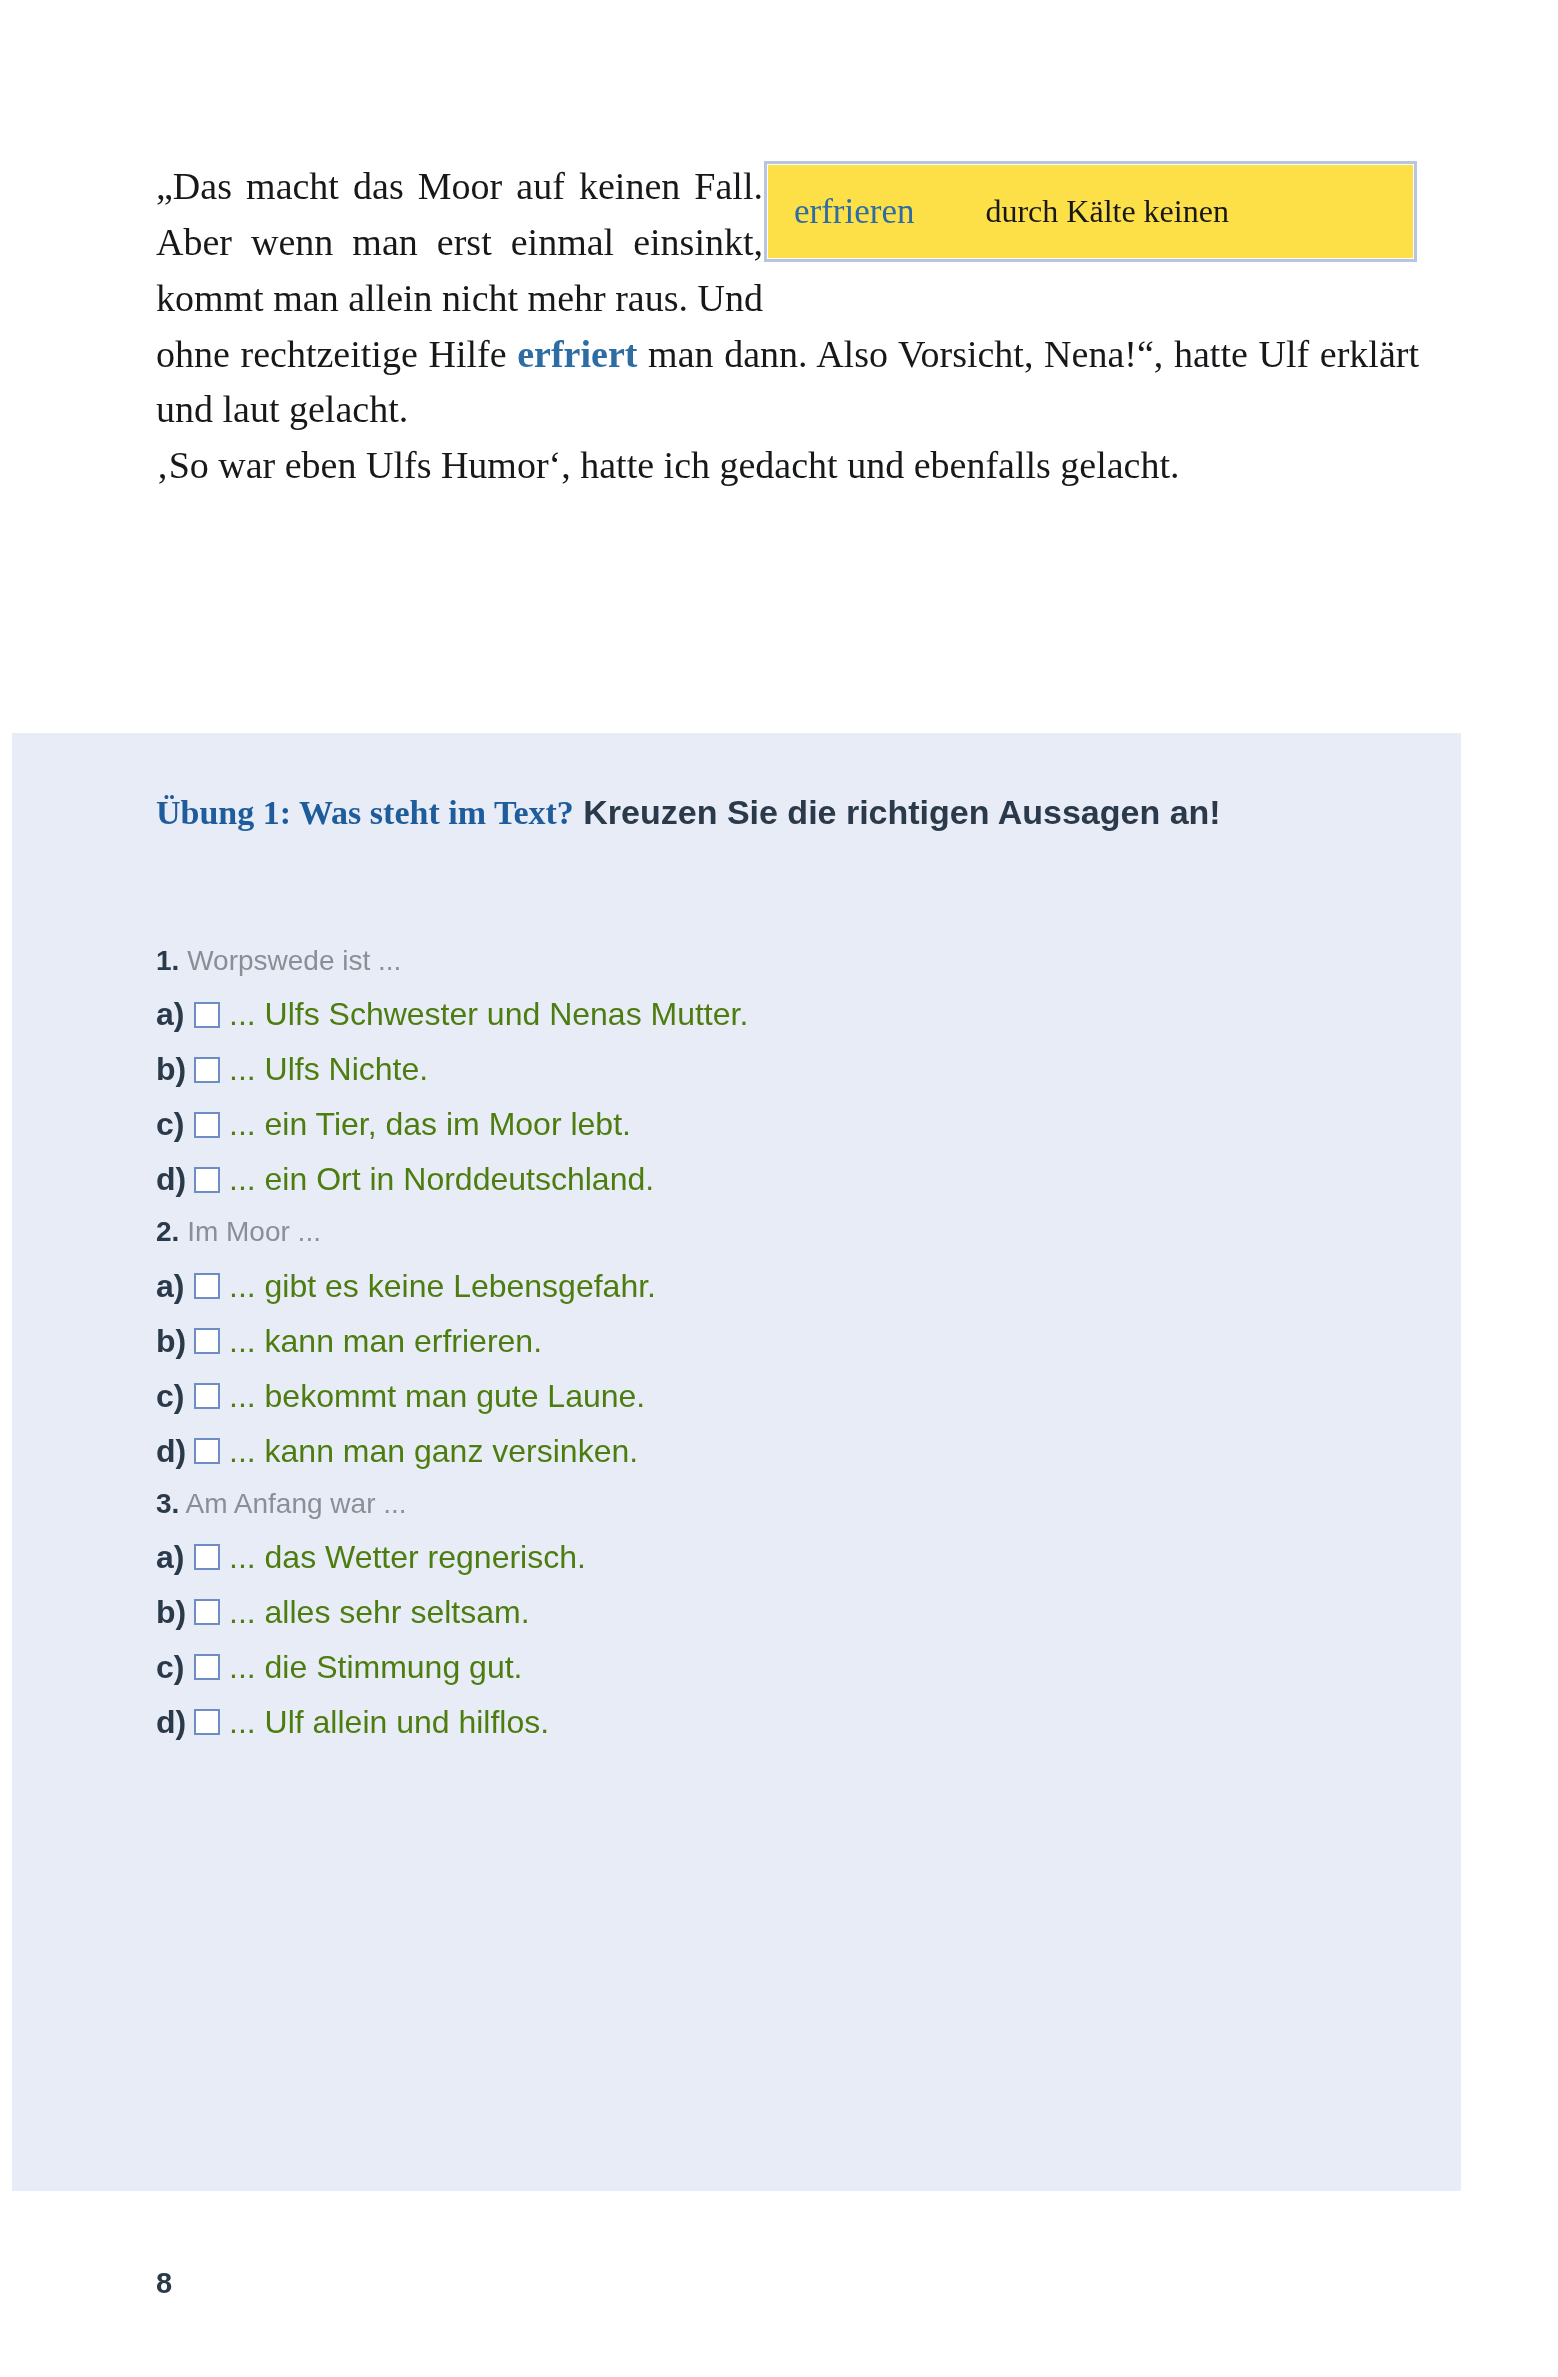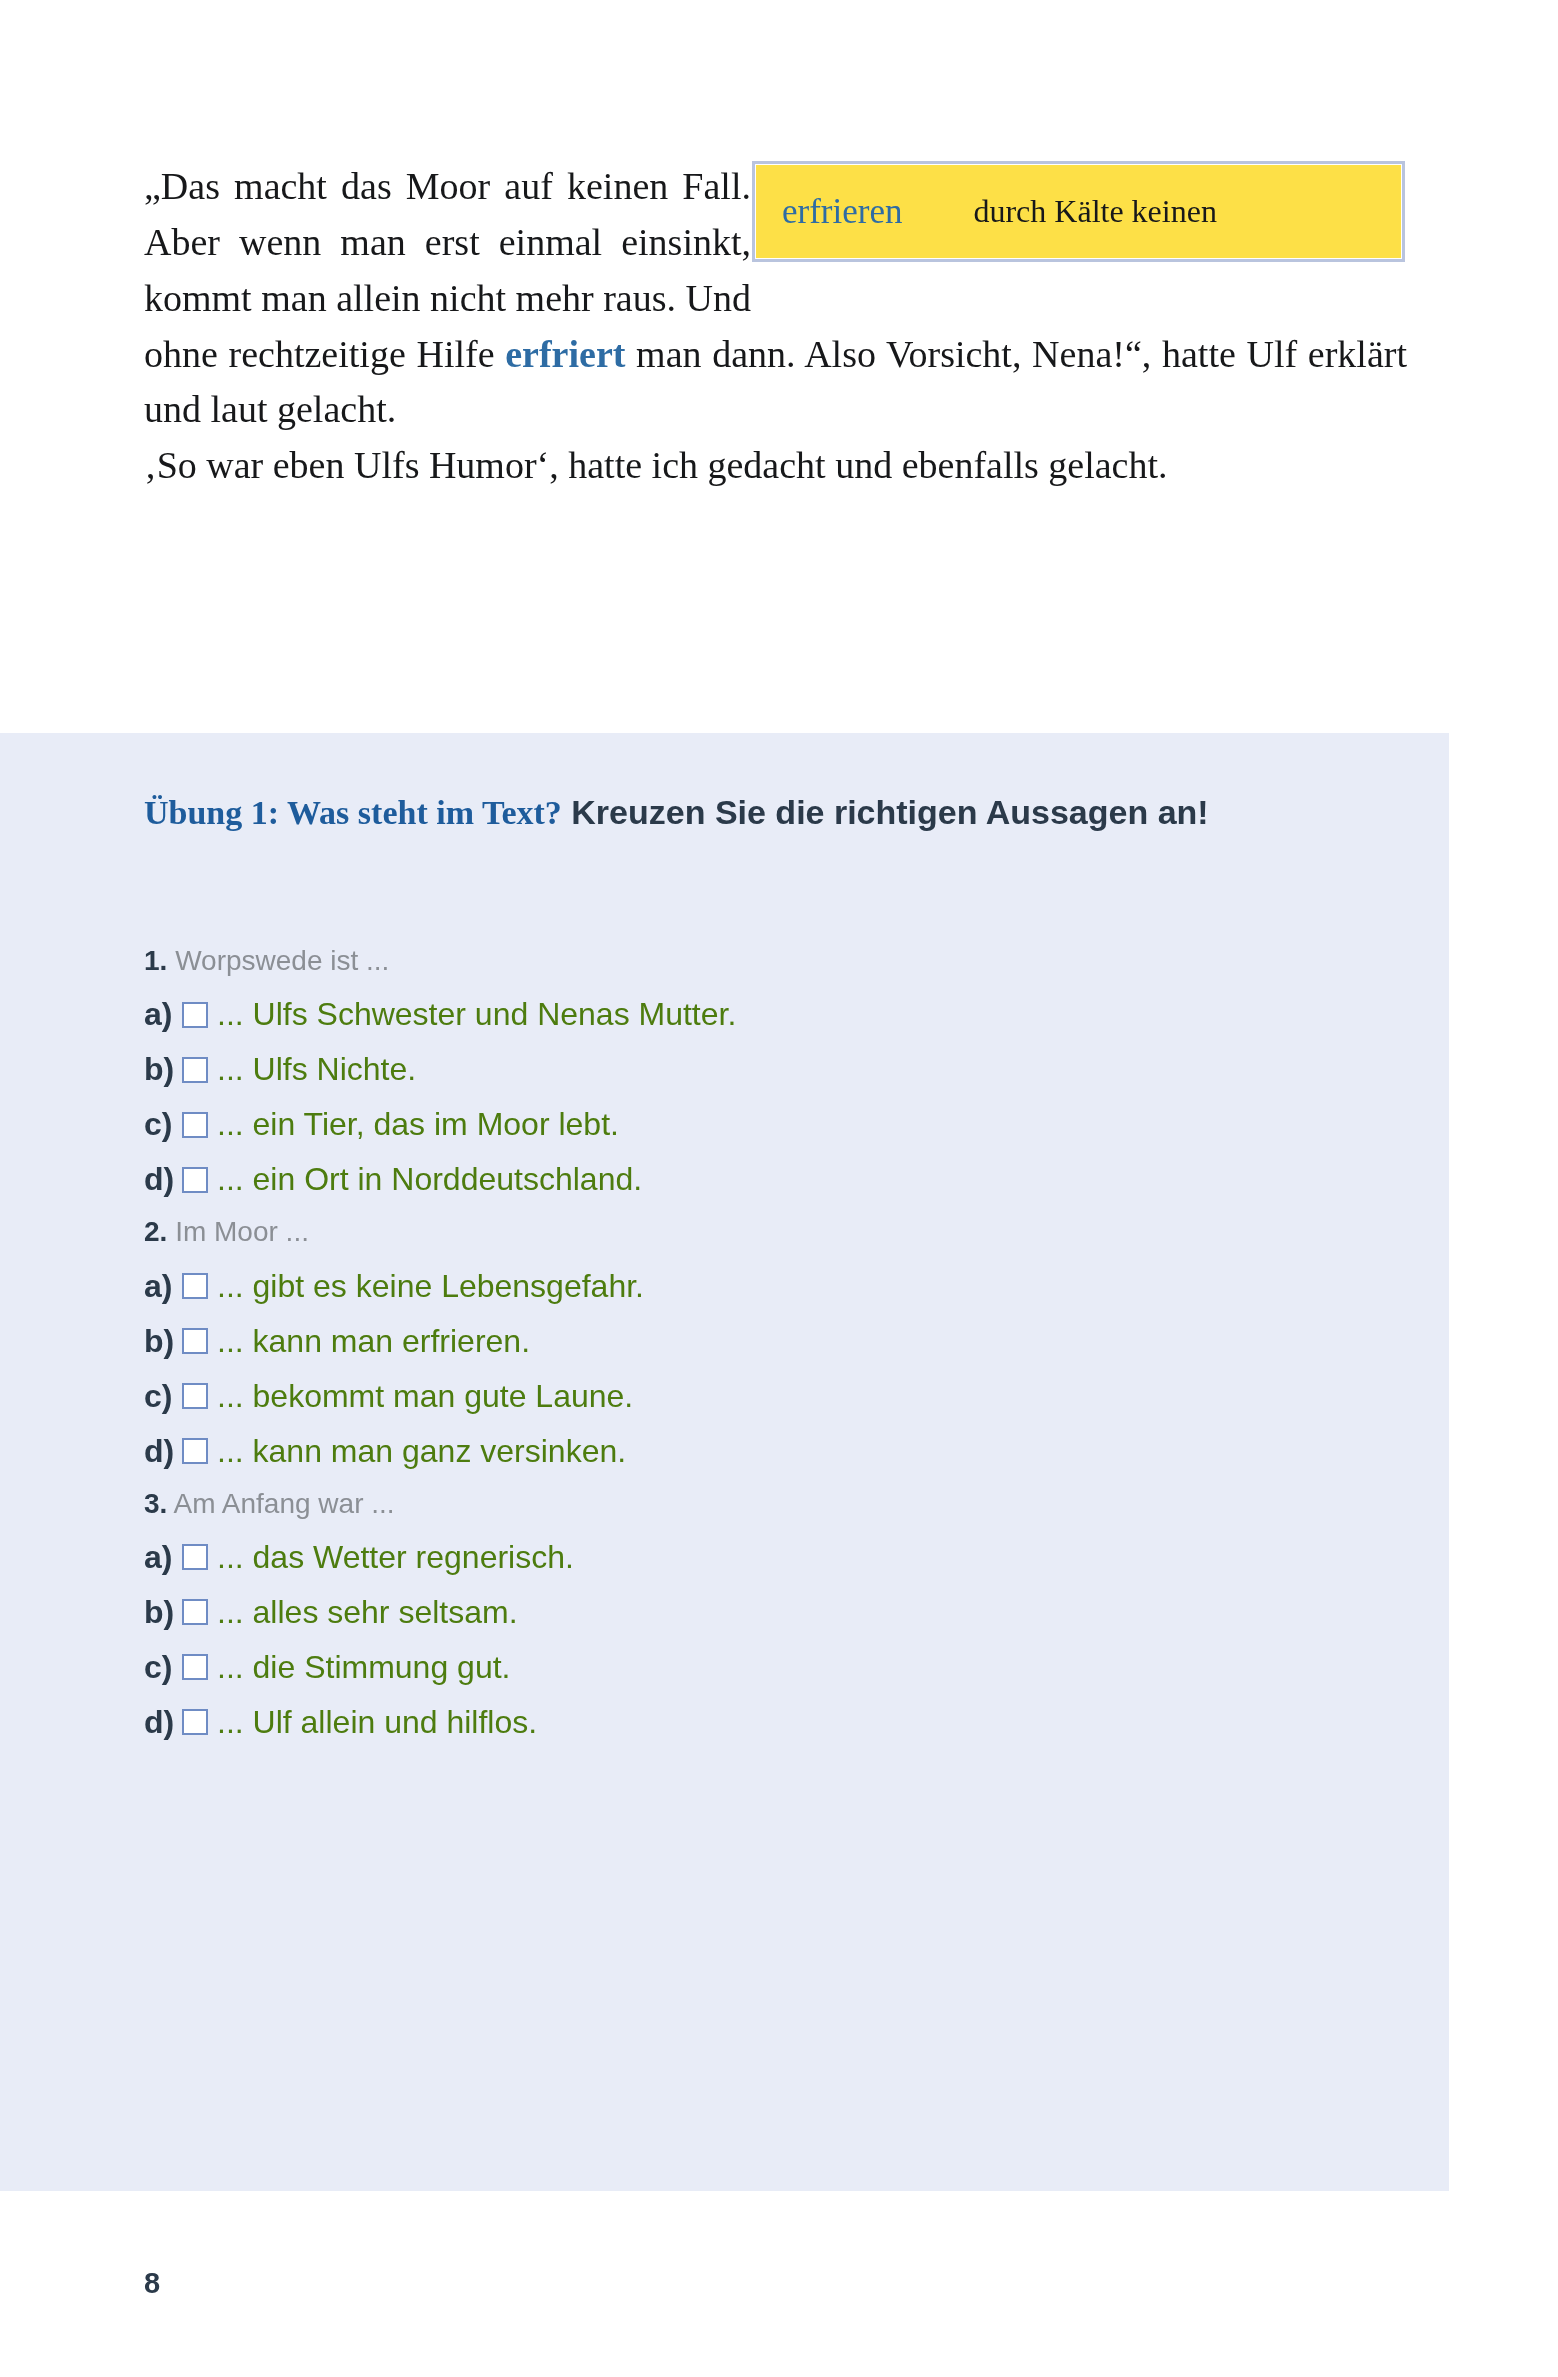--- a/index.html
+++ b/index.html
@@ -11,21 +11,21 @@
     width: 1559px;
     height: 2377px;
     position: relative;
     font-family: "Liberation Serif", serif;
     overflow: hidden;
   }
 
   
   .page {
     position: absolute;
-    left: 0; top: 0;
+    left: 12px; top: 0;
     width: 1503px;
     height: 2377px;
   }
 
   .story {
     position: absolute;
     left: 144px;
     top: 159px;
     width: 1263px;
   }

